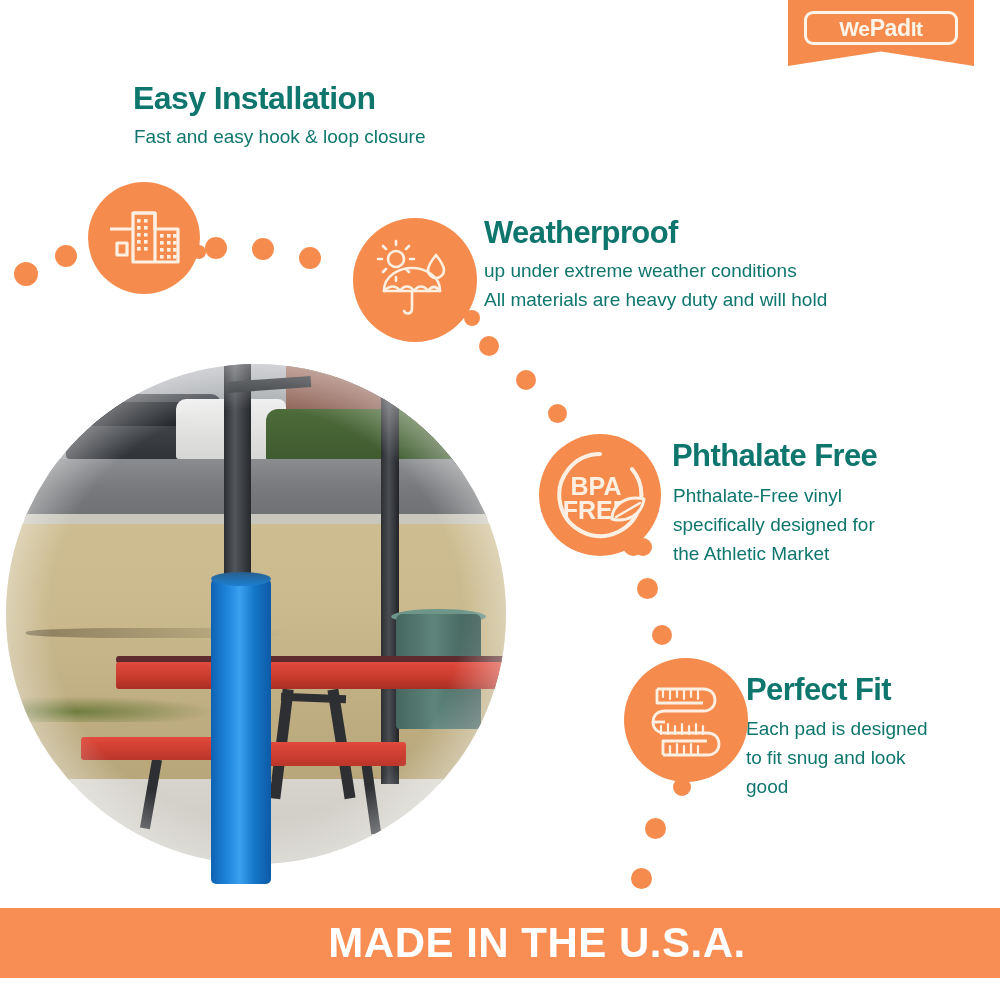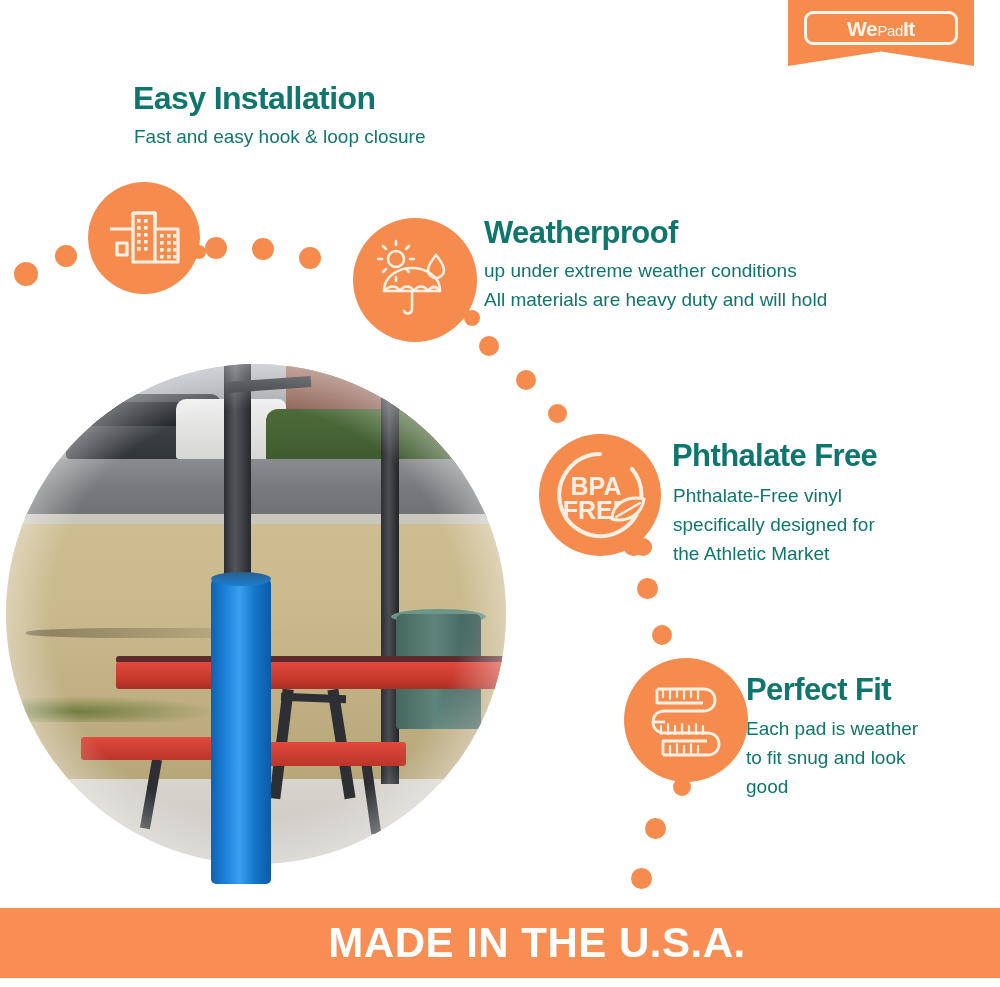--- a/index.html
+++ b/index.html
@@ -43,21 +43,21 @@
     justify-content: center;
   }
   .logo-text {
     color: #FDF4E8;
     font-size: 21px;
     line-height: 1;
     letter-spacing: -0.4px;
     white-space: nowrap;
   }
   .logo-text .lt-we { font-weight: 600; }
-  .logo-text .lt-pad { font-weight: 400; font-size: 15px; }
+  .logo-text .lt-pad { font-weight: 700; font-size: 23px; }
   .logo-text .lt-it { font-weight: 700; }
 
   
   .feature-title {
     position: absolute;
     font-weight: 800;
     color: #0f766e;
     letter-spacing: -0.6px;
     white-space: nowrap;
   }
@@ -363,21 +363,21 @@
       <text x="48" y="52" text-anchor="middle" fill="#FDF0E2" font-family="Liberation Sans, sans-serif" font-size="25" font-weight="700">BPA</text>
       <text x="48" y="76" text-anchor="middle" fill="#FDF0E2" font-family="Liberation Sans, sans-serif" font-size="25" font-weight="700">FREE</text>
       <path d="M96 56 C78 52 64 62 64 76 C78 80 94 72 96 56 Z" fill="#F58C4E" stroke="#FDF0E2" stroke-width="3" stroke-linejoin="round"></path>
       <path d="M92 60 L68 74" stroke="#FDF0E2" stroke-width="2.4" stroke-linecap="round"></path>
     </svg>
   </div>
   <div class="nub" style="left:634px;top:538px;width:18px;height:18px;"></div>
 
   <div class="feature-title" id="t-fit">Perfect Fit</div>
   <div class="feature-body" id="b-fit">
-    <div>Each pad is weather</div>
+    <div>Each pad is designed</div>
     <div>to fit snug and look</div>
     <div>good</div>
   </div>
 
   <div class="badge" id="badge-fit">
     <svg width="86" height="86" viewBox="0 0 86 86">
       <g fill="none" stroke="#FDF0E2" stroke-width="2.8" stroke-linejoin="round">
         <path d="M14 12 H60 C68 12 72 17 72 23 C72 29 68 34 60 34 H22 C14 34 10 39 10 45 C10 51 14 56 22 56 H64 C72 56 76 61 76 67 C76 73 72 78 64 78 H20"></path>
         <path d="M14 12 V26 H60"></path>
         <path d="M10 45 H22"></path>

